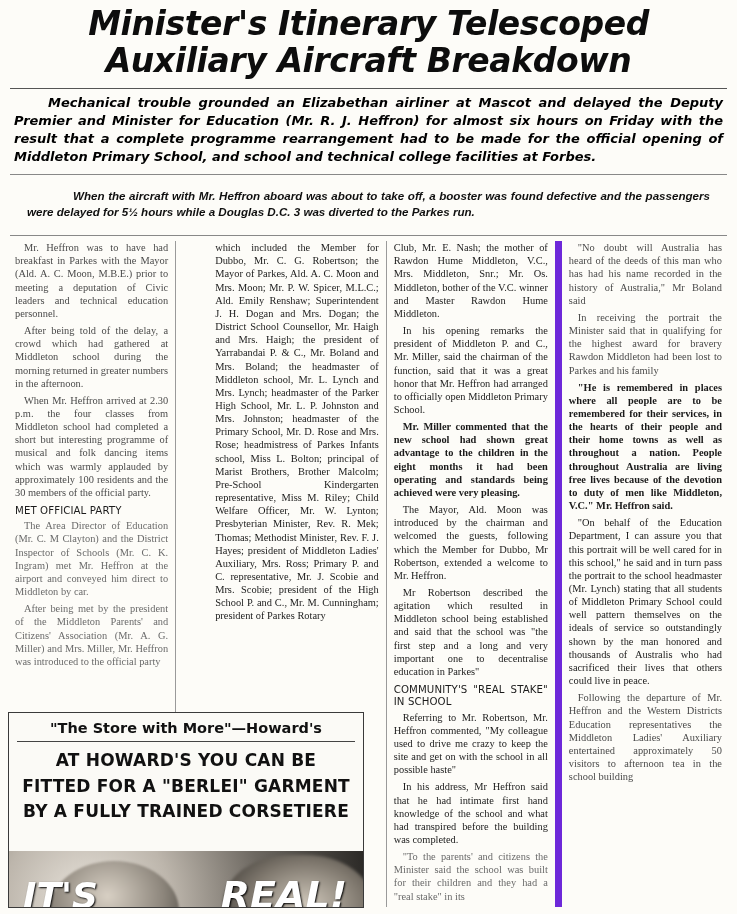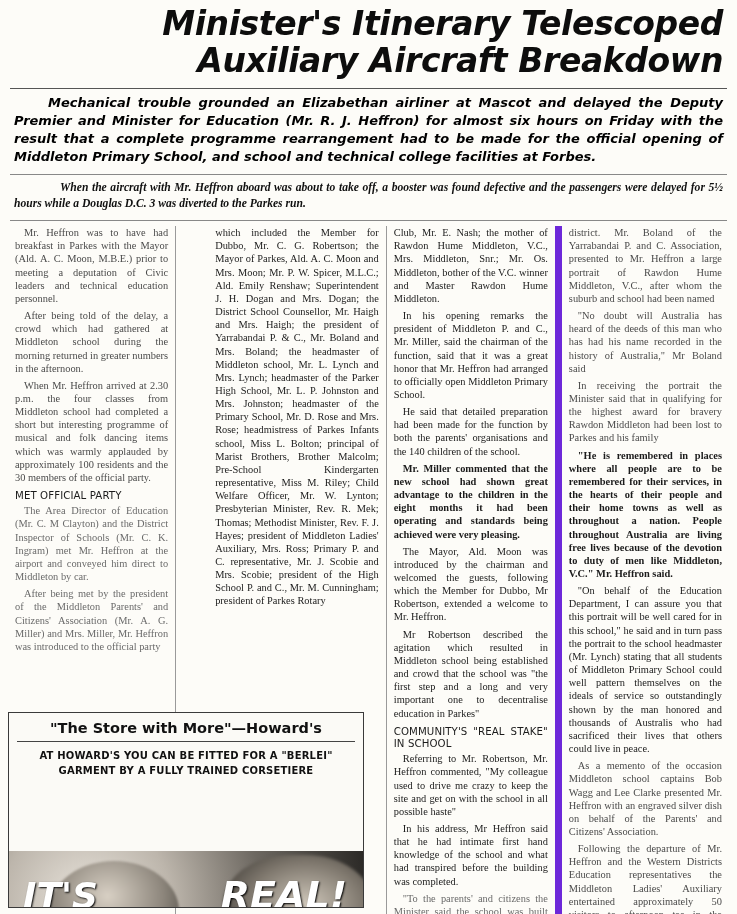--- a/index.html
+++ b/index.html
@@ -21,21 +21,21 @@
     height: 914px;
     background: #fdfcf8;
     padding: 0;
     box-sizing: border-box;
   }
   
   .headline {
     font-family: "DejaVu Sans", sans-serif;
     font-weight: bold;
     font-style: italic;
-    text-align: right;
+    text-align: center;
     font-size: 33px;
     line-height: 1.12;
     letter-spacing: -0.4px;
     color: #0d0d0d;
     padding: 6px 14px 2px 14px;
     margin: 0;
   }
   .headline .l2 { display: block; }
 
   .rule {
@@ -53,28 +53,28 @@
     font-size: 13px;
     line-height: 1.38;
     text-align: justify;
     padding: 0 14px 2px 14px;
     margin: 0;
     color: #000000;
   }
   .standfirst .indent { padding-left: 34px; }
 
   .standfirst2 {
-    font-family: Liberation Serif, serif;
+    font-family: Liberation Sans, sans-serif;
     font-weight: bold;
     font-style: italic;
     font-size: 11.6px;
     line-height: 1.4;
     text-align: justify;
     padding: 0 14px 2px 14px;
-    margin: 0;
+    margin: 13px;
     color: #101010;
   }
   .standfirst2 .indent { padding-left: 46px; }
 
   
   .cols {
     display: flex;
     padding: 0 8px;
     box-sizing: border-box;
     gap: 0;
@@ -136,21 +136,21 @@
     color: #111;
   }
   .ad-rule {
     border: none;
     border-top: 1px solid #444;
     margin: 0 8px 6px 8px;
   }
   .ad-body {
     font-family: "DejaVu Sans", sans-serif;
     font-weight: bold;
-    font-size: 10px;
+    font-size: 17px;
     line-height: 1.5;
     text-align: center;
     padding: 0 12px;
     color: #111;
     letter-spacing: 0.2px;
   }
   .ad-photo {
     position: absolute;
     left: 0;
     top: 96px;
@@ -240,37 +240,34 @@
       <p class="faint">After being met by the president of the Middleton Parents' and Citizens' Association (Mr. A. G. Miller) and Mrs. Miller, Mr. Heffron was introduced to the official party</p>
     </div>
 
     <div class="col c2">
       <p class="noind">which included the Member for Dubbo, Mr. C. G. Robertson; the Mayor of Parkes, Ald. A. C. Moon and Mrs. Moon; Mr. P. W. Spicer, M.L.C.; Ald. Emily Renshaw; Superintendent J. H. Dogan and Mrs. Dogan; the District School Counsellor, Mr. Haigh and Mrs. Haigh; the president of Yarrabandai P. &amp; C., Mr. Boland and Mrs. Boland; the headmaster of Middleton school, Mr. L. Lynch and Mrs. Lynch; headmaster of the Parker High School, Mr. L. P. Johnston and Mrs. Johnston; headmaster of the Primary School, Mr. D. Rose and Mrs. Rose; headmistress of Parkes Infants school, Miss L. Bolton; principal of Marist Brothers, Brother Malcolm; Pre-School Kindergarten representative, Miss M. Riley; Child Welfare Officer, Mr. W. Lynton; Presbyterian Minister, Rev. R. Mek; Thomas; Methodist Minister, Rev. F. J. Hayes; president of Middleton Ladies' Auxiliary, Mrs. Ross; Primary P. and C. representative, Mr. J. Scobie and Mrs. Scobie; president of the High School P. and C., Mr. M. Cunningham; president of Parkes Rotary</p>
     </div>
 
     <div class="col c3">
       <p class="noind">Club, Mr. E. Nash; the mother of Rawdon Hume Middleton, V.C., Mrs. Middleton, Snr.; Mr. Os. Middleton, bother of the V.C. winner and Master Rawdon Hume Middleton.</p>
       <p>In his opening remarks the president of Middleton P. and C., Mr. Miller, said the chairman of the function, said that it was a great honor that Mr. Heffron had arranged to officially open Middleton Primary School.</p>
-      <p>He said that detailed preparation had been made for the function by both the parents' organisations and the 140 children of the school.</p>
       <p class="bold-para">Mr. Miller commented that the new school had shown great advantage to the children in the eight months it had  been operating and  standards being achieved were very pleasing.</p>
       <p>The Mayor, Ald. Moon was introduced by the chairman and welcomed the guests, following which the Member for Dubbo, Mr Robertson, extended a welcome to Mr. Heffron.</p>
-      <p>Mr Robertson described the agitation which  resulted in Middleton school being established and crowd that the school was "the first step and a long and very important one to decentralise education in Parkes"</p>
+      <p>Mr Robertson described the agitation which  resulted in Middleton school being established and said that the school was "the first step and a long and very important one to decentralise education in Parkes"</p>
       <div class="subhead">COMMUNITY'S "REAL STAKE" IN SCHOOL</div>
       <p>Referring to Mr. Robertson, Mr. Heffron commented, "My colleague used  to drive me crazy to keep the site and get on with the school in all possible haste"</p>
       <p>In his address, Mr Heffron said that he had intimate first hand knowledge of the school and what had transpired before the building was completed.</p>
       <p class="faint">"To the parents' and citizens the  Minister said the school was built for their children and they had a "real stake" in its</p>
     </div>
 
     <div class="col c4">
-      <p class="noind faded">district. Mr. Boland of the Yarrabandai P. and C. Association, presented to Mr. Heffron a large portrait of Rawdon Hume Middleton, V.C., after whom the suburb and school had been named</p>
       <p class="faded">"No doubt will Australia has heard of the deeds of this man who has had his name recorded in the history of Australia," Mr Boland said</p>
       <p class="faded">In receiving the portrait the Minister said that in qualifying for the highest award for bravery Rawdon Middleton had been lost to Parkes and his family</p>
       <p class="bold-para">"He is remembered in places where all people are to be remembered for their services, in the hearts of their people and their home towns as well as throughout a nation.  People  throughout Australia are living free lives because of the devotion to duty of men like Middleton, V.C." Mr. Heffron said.</p>
       <p>"On behalf of the Education Department, I can assure you that this portrait will be well cared for in this school," he said and in turn pass the portrait to the school headmaster (Mr. Lynch) stating that all students of  Middleton Primary School could well pattern themselves on the ideals of service so outstandingly shown by the man honored and thousands of Australis who had sacrificed their lives that others could live in peace.</p>
-      <p class="faded">As a memento of the occasion Middleton school captains Bob Wagg and Lee Clarke presented Mr. Heffron with an engraved silver dish on behalf of the Parents' and Citizens' Association.</p>
       <p class="faded">Following the departure of Mr. Heffron and the Western Districts Education representatives the Middleton Ladies' Auxiliary entertained approximately 50 visitors to afternoon tea in the school building</p>
     </div>
 
   </div>
 
   <div class="ad">
     <div class="ad-head">"The Store with More"—Howard's</div>
     <hr class="ad-rule">
     <div class="ad-body">AT HOWARD'S YOU CAN BE FITTED FOR A "BERLEI" GARMENT BY A FULLY TRAINED CORSETIERE</div>
     <div class="ad-photo">

